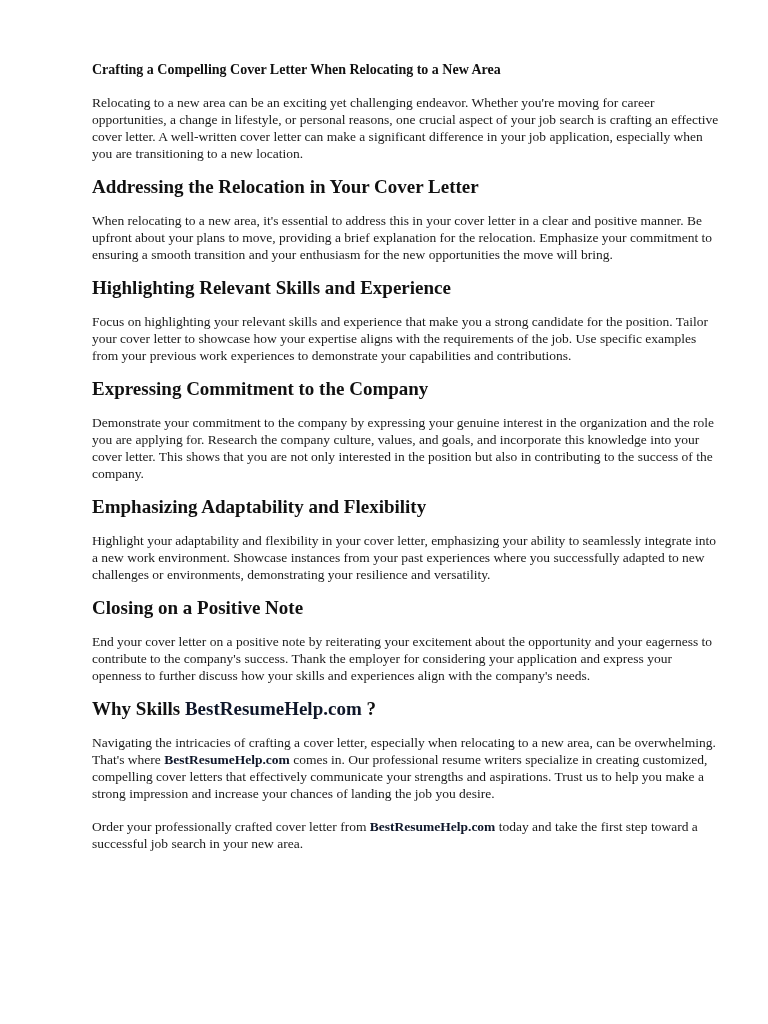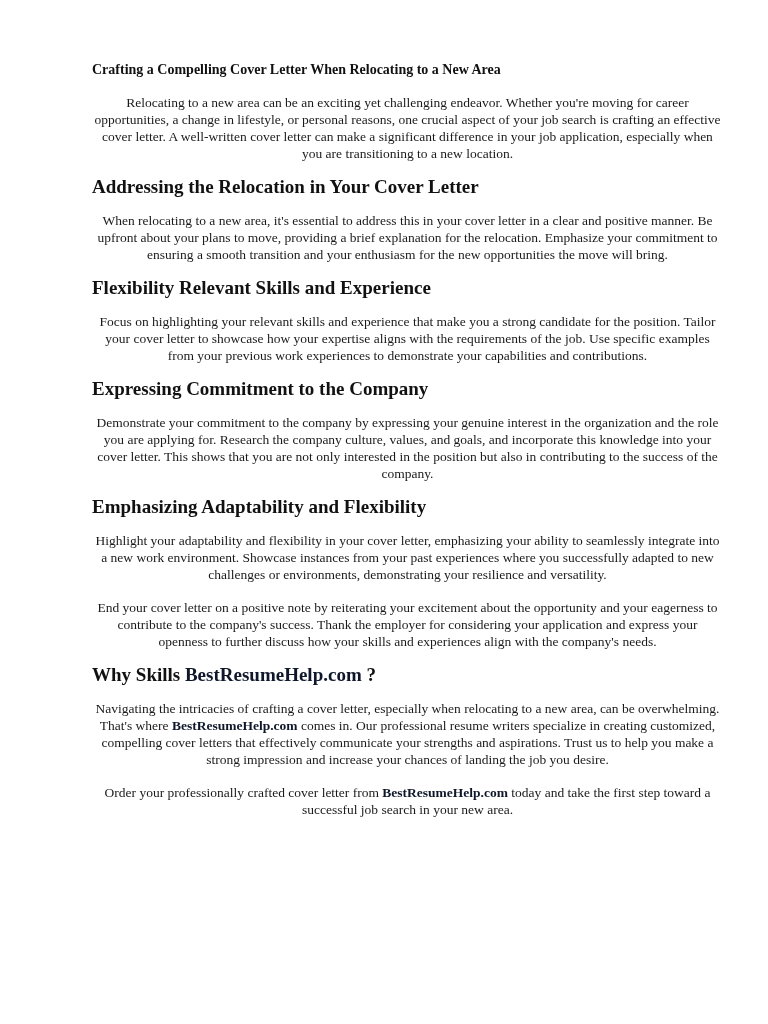--- a/index.html
+++ b/index.html
@@ -29,50 +29,51 @@
     font-size: 19px;
     line-height: 18px;
     font-weight: bold;
     color: #111111;
     margin: 0 0 16px 0;
   }
   .para {
     font-size: 13.5px;
     line-height: 17px;
     margin: 0 0 16px 0;
-    text-align: center;
+    text-align: left;
   }
   a.site-link {
     color: #0f172a;
     font-weight: bold;
     text-decoration: none;
     cursor: pointer;
   }
 </style>
 </head>
 <body>
 
 <div class="page">
 
   <h2 class="doc-title">Crafting a Compelling Cover Letter When Relocating to a New Area</h2>
 
   <p class="para">Relocating to a new area can be an exciting yet challenging endeavor. Whether you're moving for career opportunities, a change in lifestyle, or personal reasons, one crucial aspect of your job search is crafting an effective cover letter. A well-written cover letter can make a significant difference in your job application, especially when you are transitioning to a new location.</p>
 
   <h1 class="section-heading">Addressing the Relocation in Your Cover Letter</h1>
   <p class="para">When relocating to a new area, it's essential to address this in your cover letter in a clear and positive manner. Be upfront about your plans to move, providing a brief explanation for the relocation. Emphasize your commitment to ensuring a smooth transition and your enthusiasm for the new opportunities the move will bring.</p>
 
-  <h1 class="section-heading">Flexibility Relevant Skills and Experience</h1>
+  <h1 class="section-heading">Highlighting Relevant Skills and Experience</h1>
   <p class="para">Focus on highlighting your relevant skills and experience that make you a strong candidate for the position. Tailor your cover letter to showcase how your expertise aligns with the requirements of the job. Use specific examples from your previous work experiences to demonstrate your capabilities and contributions.</p>
 
   <h1 class="section-heading">Expressing Commitment to the Company</h1>
   <p class="para">Demonstrate your commitment to the company by expressing your genuine interest in the organization and the role you are applying for. Research the company culture, values, and goals, and incorporate this knowledge into your cover letter. This shows that you are not only interested in the position but also in contributing to the success of the company.</p>
 
   <h1 class="section-heading">Emphasizing Adaptability and Flexibility</h1>
   <p class="para">Highlight your adaptability and flexibility in your cover letter, emphasizing your ability to seamlessly integrate into a new work environment. Showcase instances from your past experiences where you successfully adapted to new challenges or environments, demonstrating your resilience and versatility.</p>
 
+  <h1 class="section-heading">Closing on a Positive Note</h1>
   <p class="para">End your cover letter on a positive note by reiterating your excitement about the opportunity and your eagerness to contribute to the company's success. Thank the employer for considering your application and express your openness to further discuss how your skills and experiences align with the company's needs.</p>
 
   <h1 class="section-heading"><span>Why Skills </span><a class="site-link">BestResumeHelp.com</a><span> ?</span></h1>
 
   <p class="para"><span>Navigating the intricacies of crafting a cover letter, especially when relocating to a new area, can be overwhelming. That's where </span><a class="site-link">BestResumeHelp.com</a><span> comes in. Our professional resume writers specialize in creating customized, compelling cover letters that effectively communicate your strengths and aspirations. Trust us to help you make a strong impression and increase your chances of landing the job you desire.</span></p>
 
   <p class="para"><span>Order your professionally crafted cover letter from </span><a class="site-link">BestResumeHelp.com</a><span> today and take the first step toward a successful job search in your new area.</span></p>
 
 </div>
 

